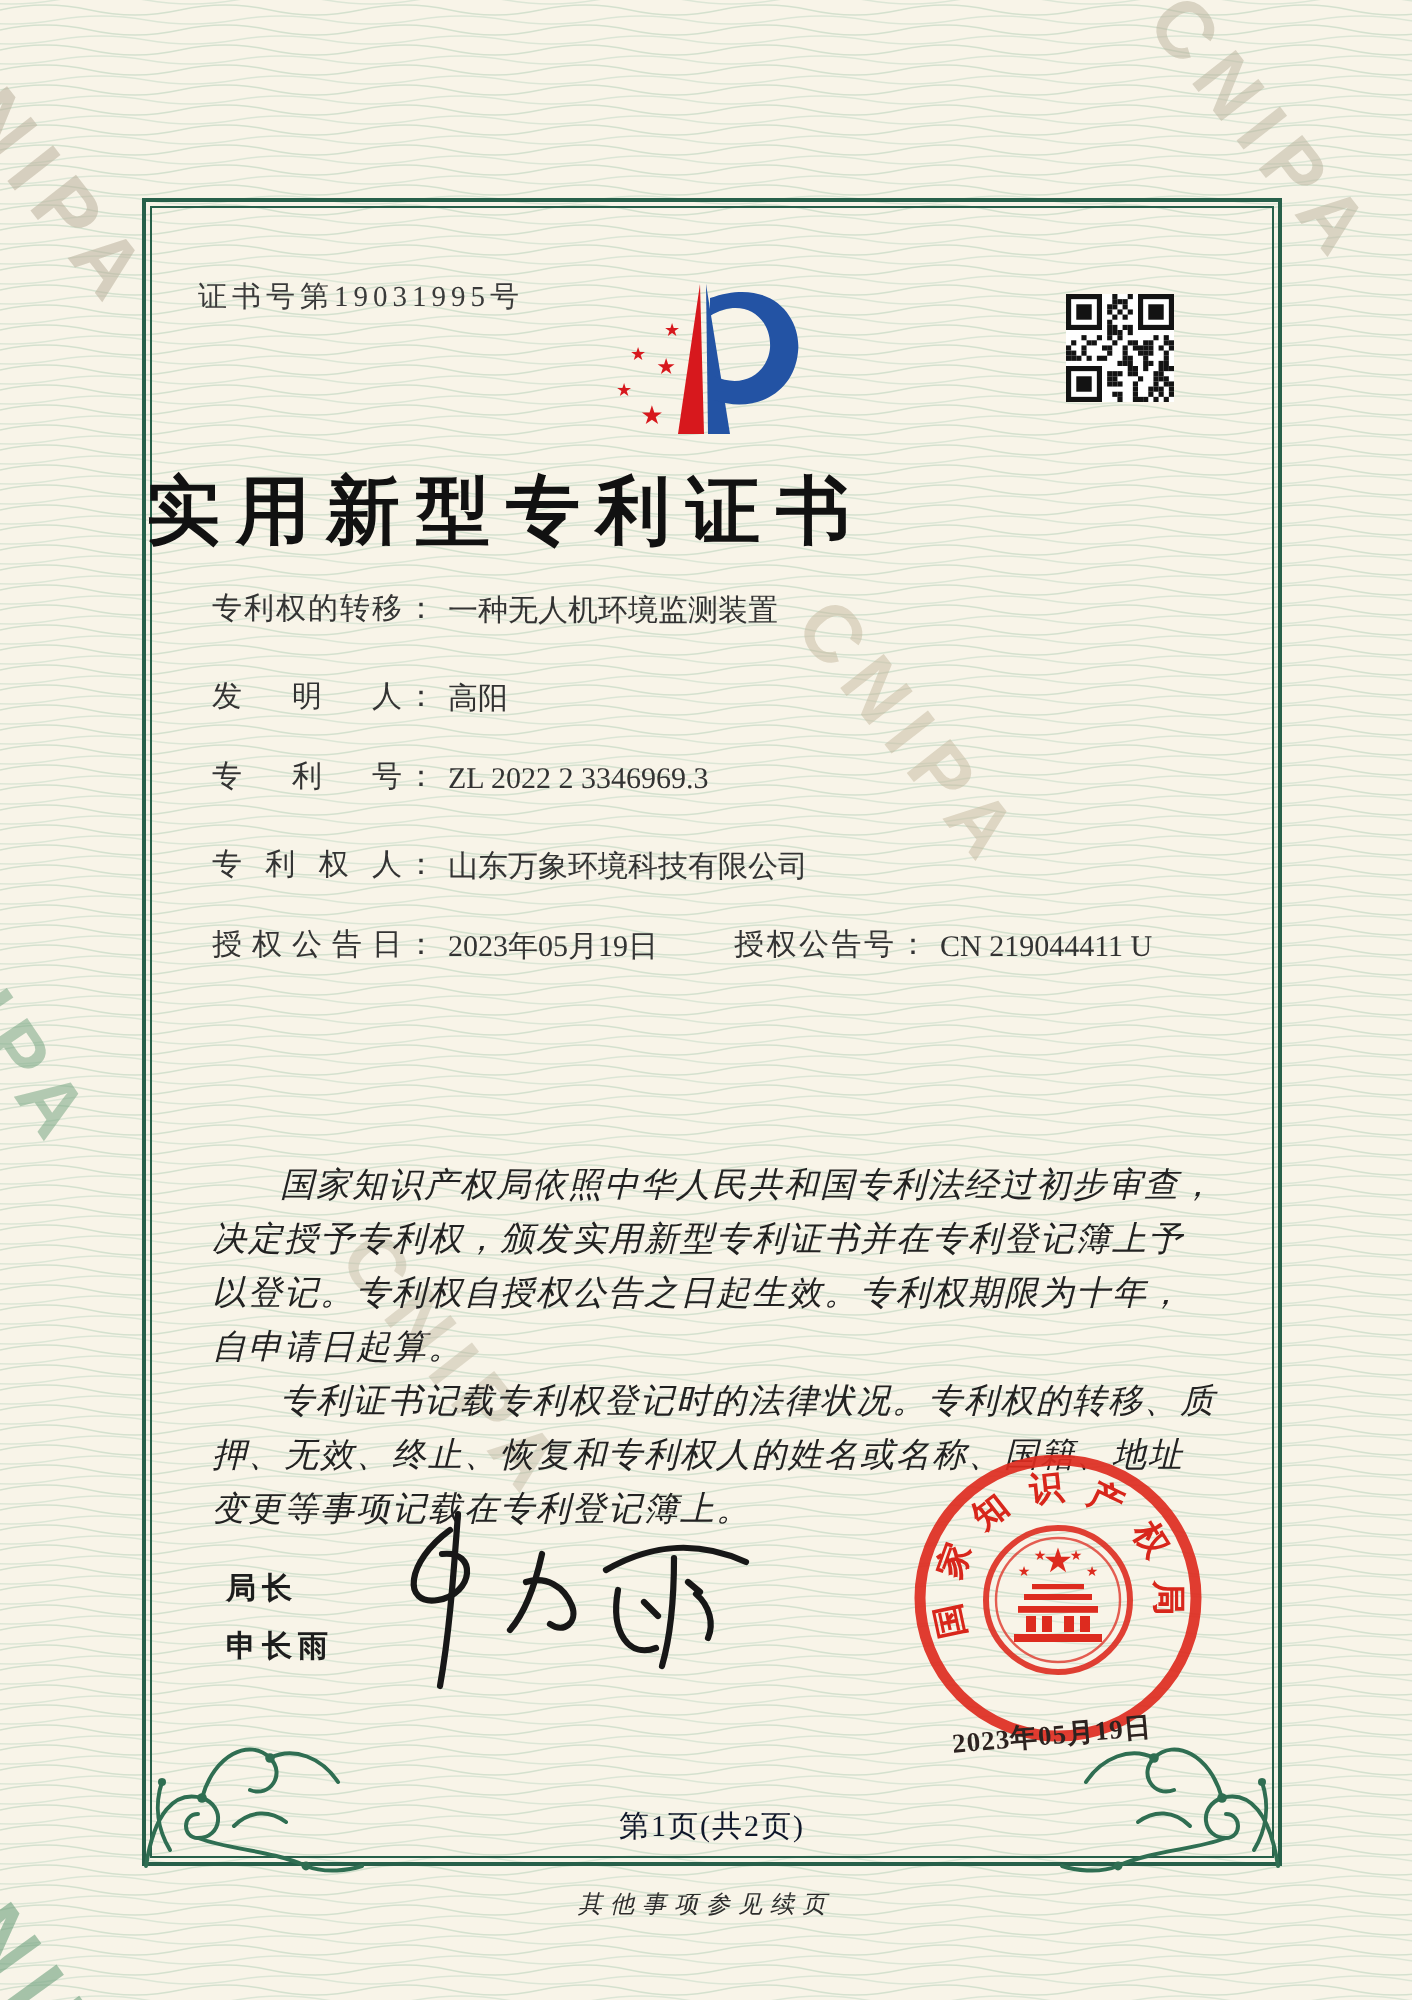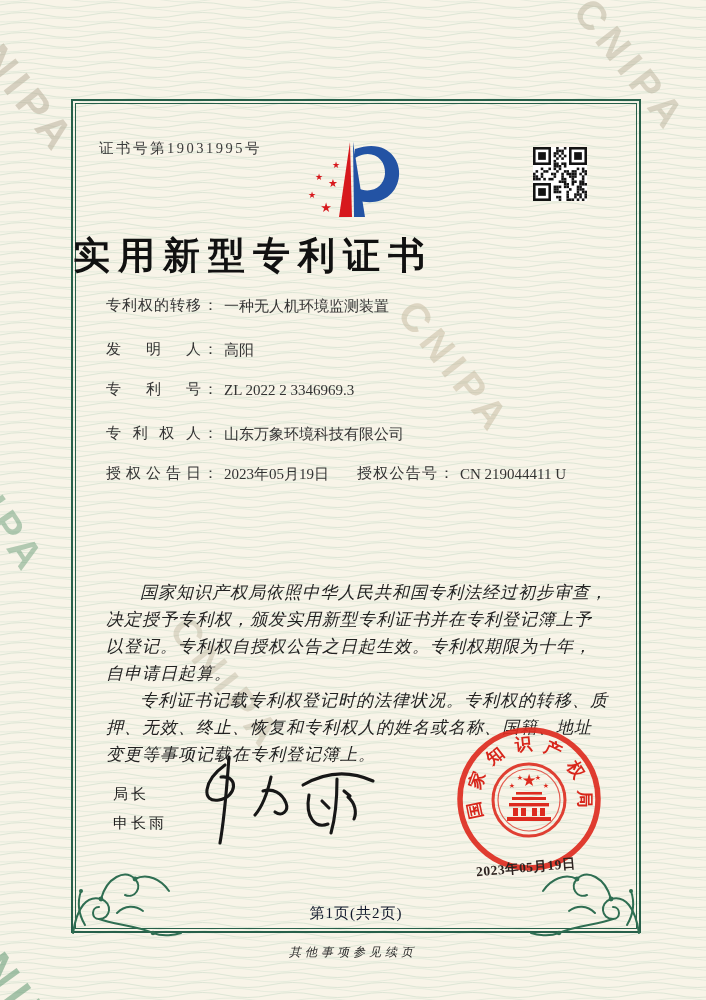--- a/index.html
+++ b/index.html
@@ -27,30 +27,30 @@
   .frow{margin-bottom:22px;line-height:21px;}
   .frow.tight{margin-bottom:18px;}
   .frow.addr{margin-bottom:3px;}
   .flabel{
     display:inline-block;width:95px;vertical-align:top;
     text-align:justify;text-align-last:justify;text-justify:inter-character;
   }
   .fcolon{display:inline-block;vertical-align:top;margin:0 6px 0 2px;}
   .fvalue{display:inline-block;vertical-align:top;max-width:385px;line-height:22px;}
   .two-col{display:flex;}
-  .two-col .col2{margin-left:28px;}
+  .two-col .col2{margin-left:38px;}
   .two-col .col2 .flabel{width:80px;}
   .paras{
     position:absolute;left:33px;top:478px;width:502px;
     font-size:17px;line-height:27px;font-style:italic;letter-spacing:1px;color:#222;
   }
   .paras p{margin:0;text-indent:2em;}
   .signer{
     position:absolute;left:40px;font-family:"Liberation Sans","DejaVu Sans",sans-serif;
-    font-size:15px;letter-spacing:3px;color:#1d1d1d;font-weight:normal;
+    font-size:15px;letter-spacing:3px;color:#1d1d1d;font-weight:bold;
   }
   .signer.t1{top:684px;}
   .signer.t2{top:713px;}
   .autograph{position:absolute;left:112px;top:652px;}
   .seal{position:absolute;left:381px;top:623px;width:150px;height:150px;}
   .seal-date{
     position:absolute;left:378px;top:758px;width:150px;text-align:center;
     font-size:13.5px;font-weight:bold;letter-spacing:.5px;color:#2d2320;
     transform:rotate(-5deg);
   }

